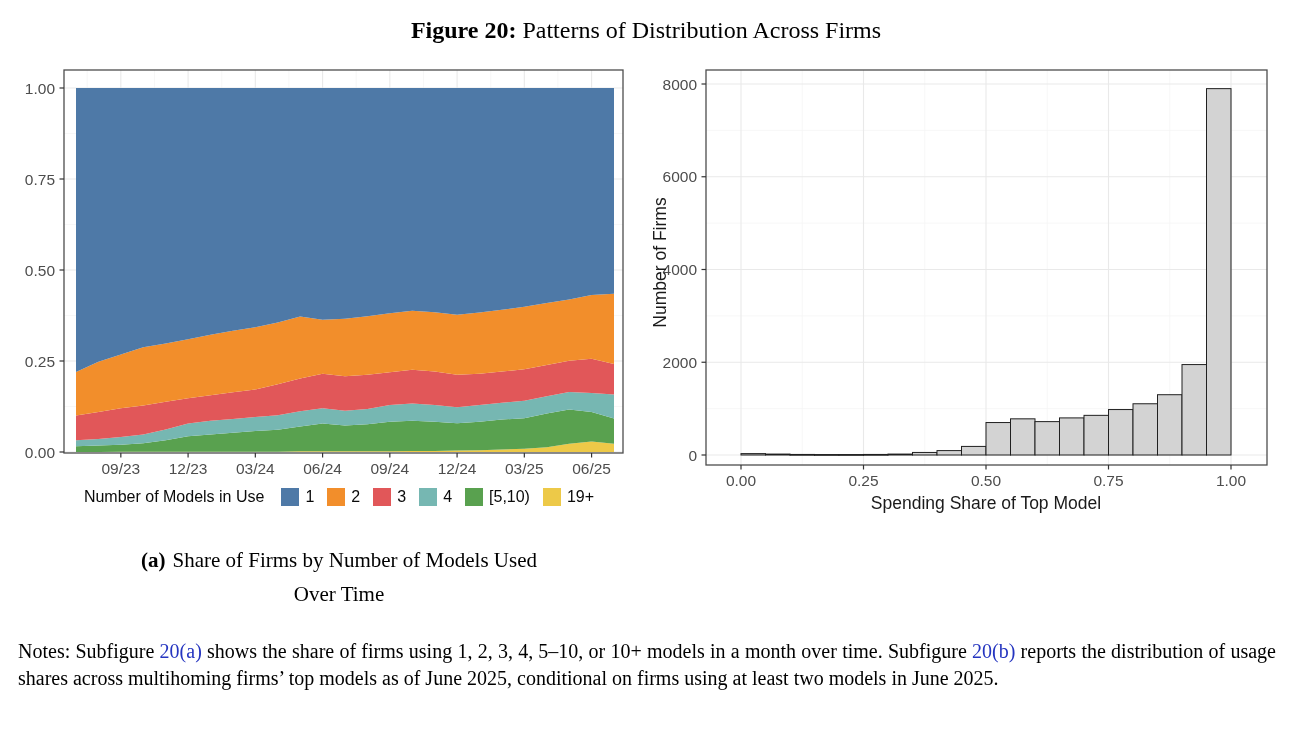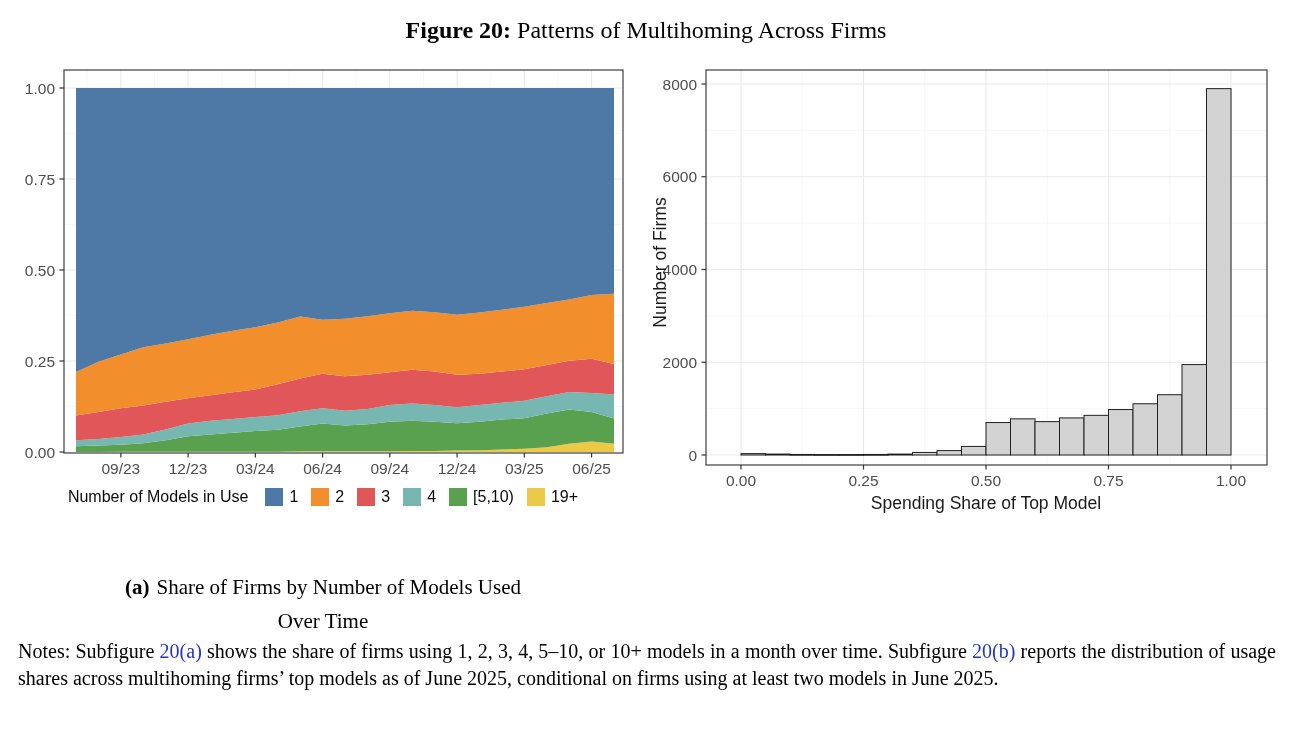--- a/index.html
+++ b/index.html
@@ -13,45 +13,45 @@
   }
   .fig-title .bold{font-weight:bold;}
   .chart{position:absolute;top:60px;width:646px;height:465px;}
   #chart-a{left:0;}
   #chart-b{left:646px;}
   .chart svg{position:absolute;left:0;top:0;}
   .chart svg text{font-family:"Liberation Sans",sans-serif;}
   .legend{
     position:absolute;left:0;top:428px;width:646px;
     display:flex;justify-content:center;align-items:center;gap:13px;
-    font-family:"Liberation Sans",sans-serif;font-size:16px;color:#0a0a0a;
+    font-family:"Liberation Sans",sans-serif;font-size:16px;color:#0a0a0a;padding-left:16px;
   }
   .legend-title{margin-right:4px;}
   .legend-item{display:flex;align-items:center;gap:6px;}
   .legend-swatch{width:18px;height:18px;display:inline-block;}
   .caption{
-    position:absolute;top:570px;width:646px;text-align:center;
-    font-size:21px;line-height:34px;
+    position:absolute;top:543px;width:646px;text-align:center;
+    font-size:21px;line-height:34px;margin-left:16px;
   }
   #caption-a{left:0;}
   #caption-b{left:646px;}
   .cap-tag{font-weight:bold;margin-right:7px;}
   .notes{
     position:absolute;left:18px;top:638px;width:1258px;
     font-size:20px;line-height:27px;text-align:justify;
   }
   .notes-label{}
   .note-link{text-decoration:none;cursor:pointer;}
 </style>
 </head>
 <body>
 
 <div class="fig-title">
   <span class="bold">Figure 20:</span>
-  <span>Patterns of Multihoming Across Firms</span>
+  <span>Patterns of Distribution Across Firms</span>
 </div>
 
 <div id="chart-a" class="chart">
   <svg id="svg-a" width="646" height="465" viewBox="0 0 646 465">
       <rect x="64" y="10" width="559" height="383" fill="#ffffff"></rect>
       <line x1="64" x2="623" y1="346.5" y2="346.5" stroke="#f5f5f5" stroke-width="0.8"></line>
       <line x1="64" x2="623" y1="255.5" y2="255.5" stroke="#f5f5f5" stroke-width="0.8"></line>
       <line x1="64" x2="623" y1="164.5" y2="164.5" stroke="#f5f5f5" stroke-width="0.8"></line>
       <line x1="64" x2="623" y1="73.5" y2="73.5" stroke="#f5f5f5" stroke-width="0.8"></line>
       <line x1="87.20833333333333" x2="87.20833333333333" y1="10" y2="393" stroke="#f5f5f5" stroke-width="0.8"></line>

